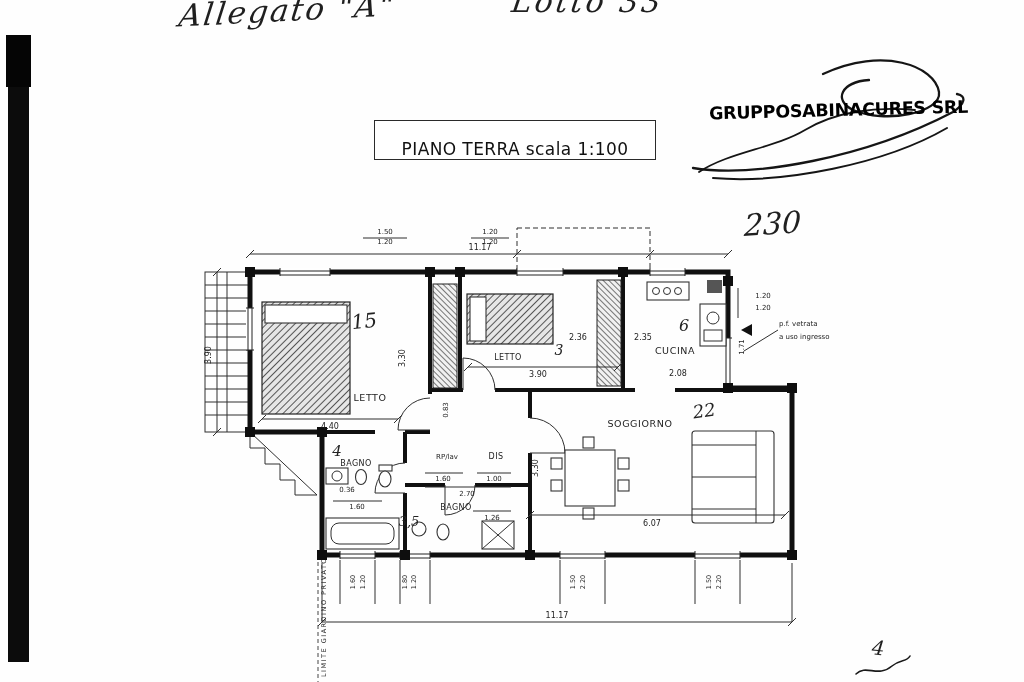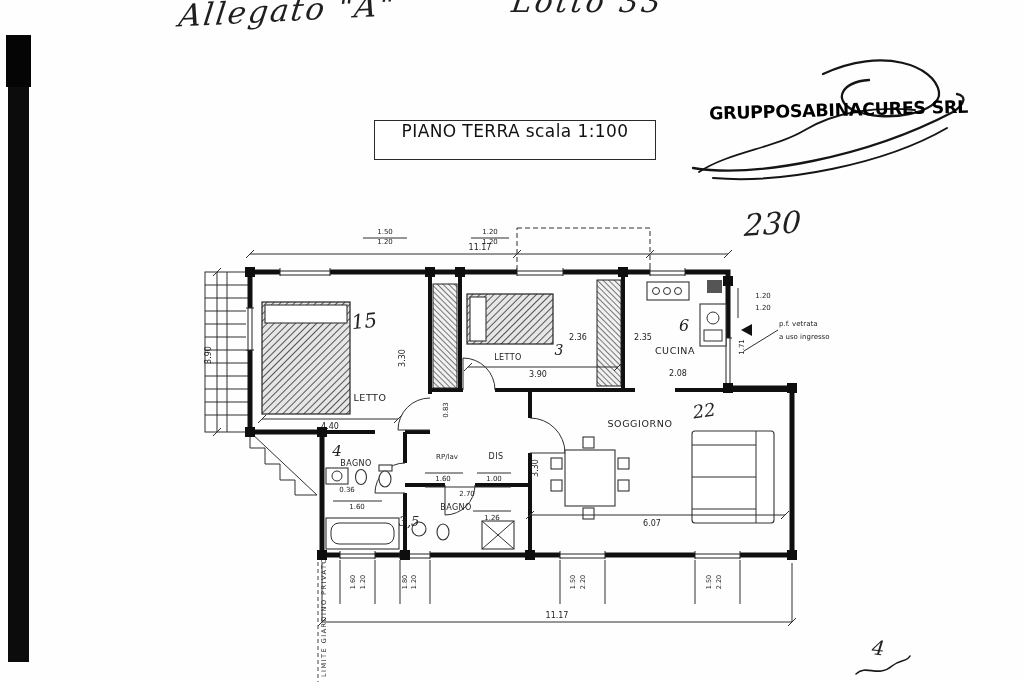--- a/index.html
+++ b/index.html
@@ -4,21 +4,21 @@
 <style>
   html,body{margin:0;padding:0;width:1024px;height:682px;overflow:hidden;background:#ffffff;}
   .page{position:relative;width:1024px;height:682px;background:#fefefe;font-family:"DejaVu Sans",sans-serif;color:#1c1c1c;}
   .scan-bar{position:absolute;left:8px;top:35px;width:21px;height:627px;background:#0c0c0c;}
   .scan-bar-top{position:absolute;left:6px;top:35px;width:25px;height:52px;background:#050505;}
   .hw{font-family:"DejaVu Serif",serif;font-style:italic;color:#1f1f1f;position:absolute;white-space:nowrap;}
   .allegato{left:180px;top:-8px;font-size:31px;letter-spacing:2px;transform:skewX(-10deg) rotate(-3deg);}
   .lotto{left:512px;top:-16px;font-size:30px;letter-spacing:3px;transform:skewX(-8deg);}
   .sheet-number{left:744px;top:206px;font-size:30px;transform:rotate(-4deg) skewX(-6deg);}
   .corner-mark{left:872px;top:636px;font-size:20px;transform:rotate(6deg);}
-  .title-box{position:absolute;left:374px;top:120px;width:280px;height:38px;border:1.6px solid #2a2a2a;display:flex;align-items:flex-start;justify-content:center;font-size:17px;letter-spacing:.4px;color:#111;background:#fff;}
+  .title-box{position:absolute;left:374px;top:120px;width:280px;height:38px;border:1.6px solid #2a2a2a;display:flex;align-items:flex-end;justify-content:center;font-size:17px;letter-spacing:.4px;color:#111;background:#fff;}
   .stamp{position:absolute;left:683px;top:52px;width:296px;height:136px;}
   .stamp-company{position:absolute;left:26px;top:48px;font-weight:bold;font-size:17.5px;letter-spacing:-.3px;color:#000;transform:rotate(-1.5deg);white-space:nowrap;}
   .sig,.flourish{position:absolute;left:0;top:0;}
   .corner-flourish{position:absolute;left:852px;top:648px;}
   .floorplan{position:absolute;left:195px;top:218px;}
   svg text{font-family:"DejaVu Sans",sans-serif;fill:#1c1c1c;}
   svg .dim{font-size:8px;}
   svg .d7{font-size:7px;}
   svg .d65{font-size:6.5px;}
   svg .room{font-size:9.5px;letter-spacing:.6px;}

